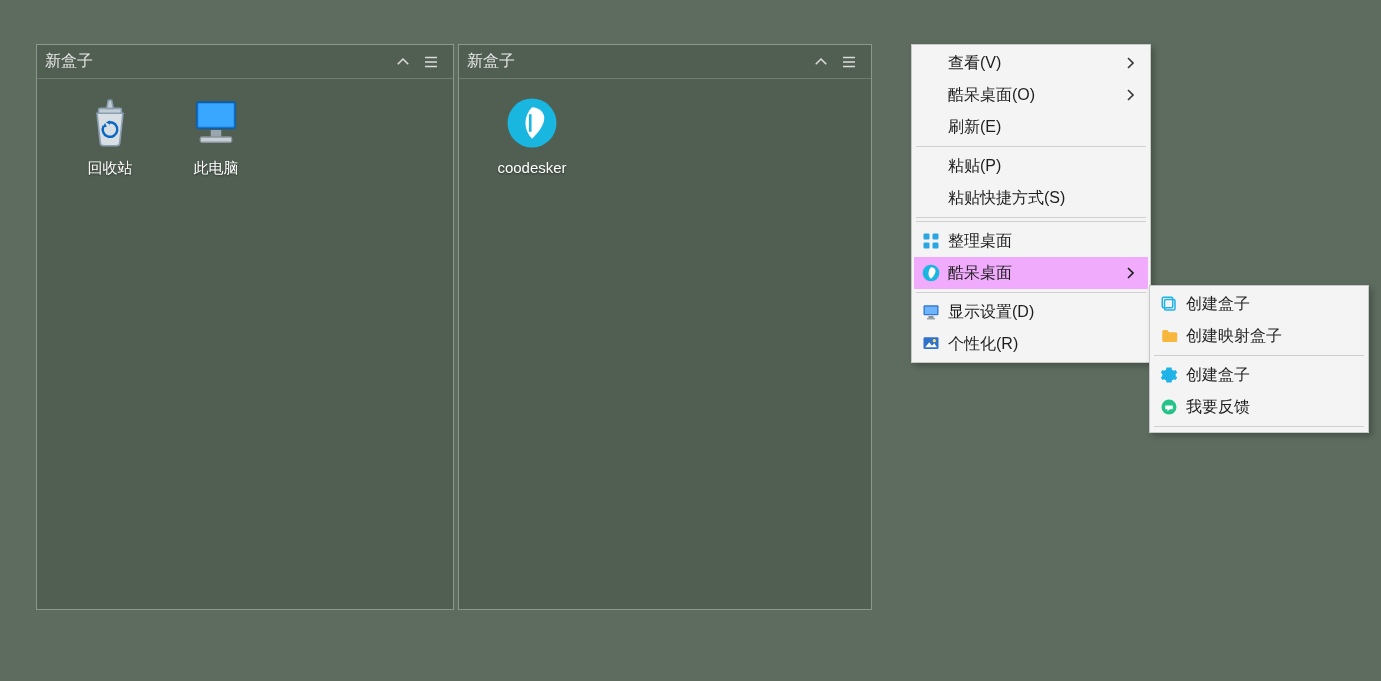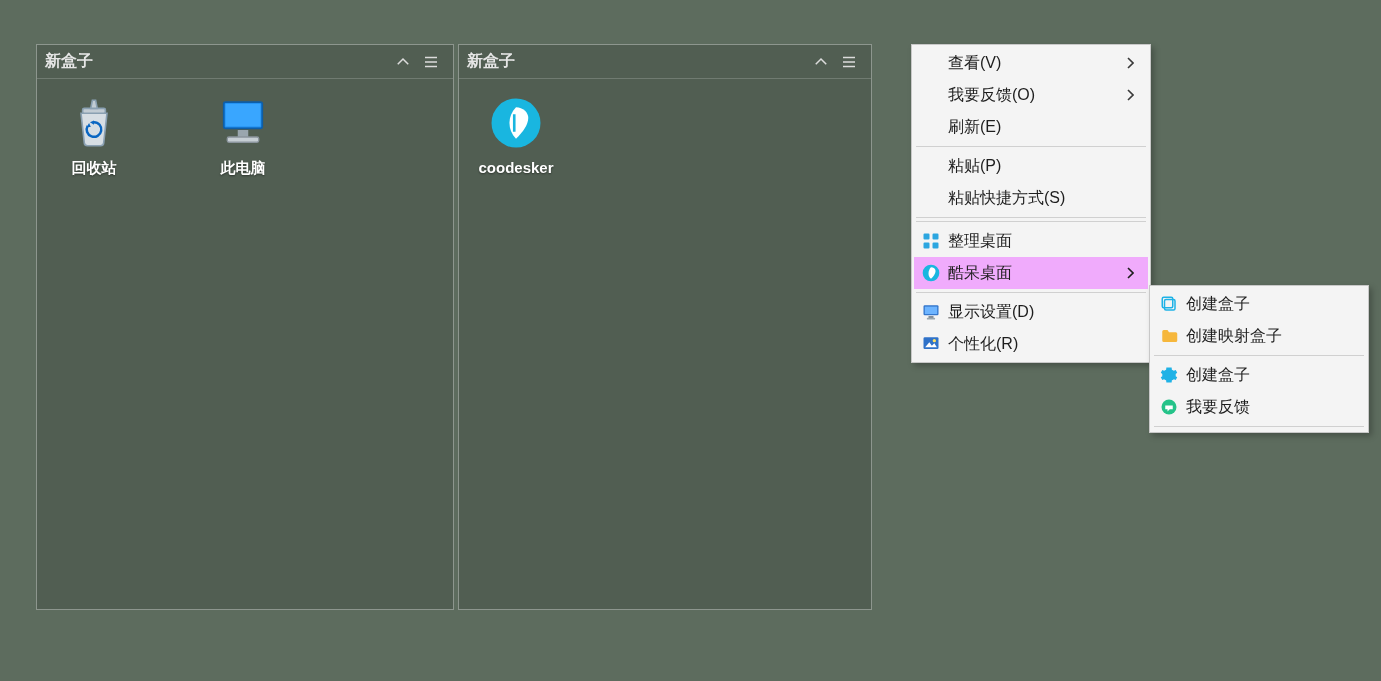--- a/index.html
+++ b/index.html
@@ -11,21 +11,20 @@
     font-size: 15px;
     overflow: hidden;
     position: relative;
   }
 
   
   .box {
     position: absolute;
     border: 1px solid rgba(255,255,255,0.35);
     background: rgba(0,0,0,0.12);
-    font-weight: bold;
   }
   .box-header {
     height: 34px;
     display: flex;
     align-items: center;
     padding: 0 8px;
     color: #e6e6e6;
     border-bottom: 1px solid rgba(255,255,255,0.18);
   }
   .box-title {
@@ -38,25 +37,24 @@
     display: flex;
     align-items: center;
     justify-content: center;
     color: #dcdcdc;
   }
   .hdr-btn svg { stroke: currentColor; }
 
   .box-body {
     position: relative;
     height: calc(100% - 34px);
-    padding: 10px 4px;
+    padding: 10px 20px;
     display: flex;
     flex-wrap: wrap;
     align-content: flex-start;
-    gap: 43px;
   }
 
   .desktop-icon {
     width: 106px;
     text-align: center;
     color: #fff;
     margin: 6px 0;
   }
   .desktop-icon .icon-img {
     width: 56px;
@@ -205,21 +203,21 @@
     <span class="mi-icon"></span>
     <span class="mi-label">查看(V)</span>
     <span class="mi-arrow">
       <svg width="8" height="12" viewBox="0 0 8 12">
           <polyline points="2,1 7,6 2,11" fill="none" stroke="#3a3a3a" stroke-width="1.6"></polyline>
         </svg>
     </span>
   </div>
   <div class="menu-item">
     <span class="mi-icon"></span>
-    <span class="mi-label">我要反馈(O)</span>
+    <span class="mi-label">酷呆桌面(O)</span>
     <span class="mi-arrow">
       <svg width="8" height="12" viewBox="0 0 8 12">
           <polyline points="2,1 7,6 2,11" fill="none" stroke="#3a3a3a" stroke-width="1.6"></polyline>
         </svg>
     </span>
   </div>
   <div class="menu-item">
     <span class="mi-icon"></span>
     <span class="mi-label">刷新(E)</span>
     <span class="mi-arrow"></span>

